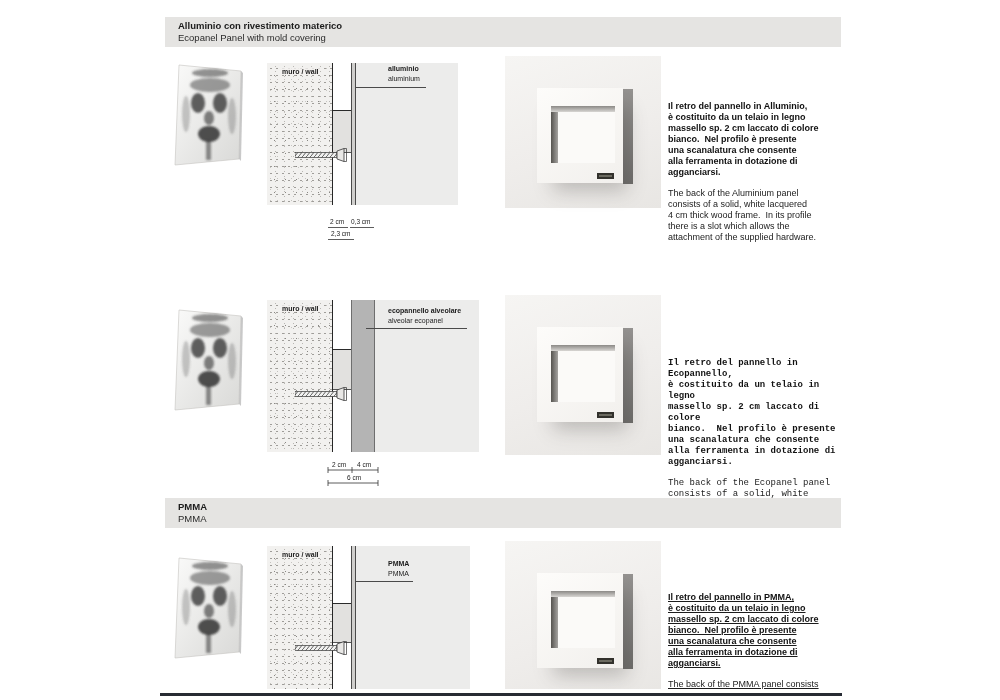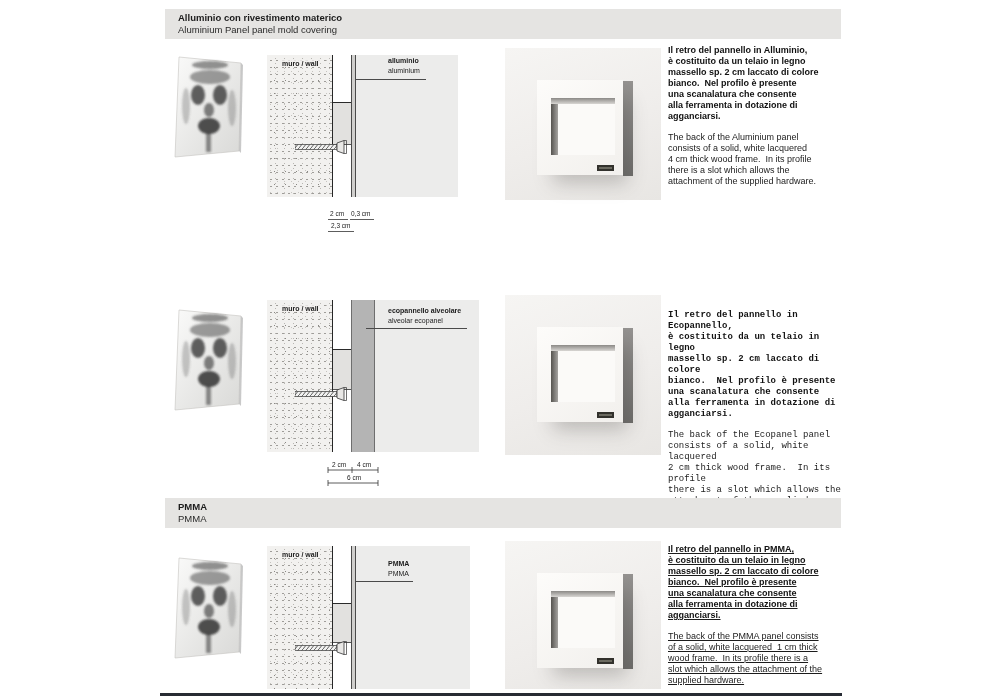--- a/index.html
+++ b/index.html
@@ -57,21 +57,21 @@
          background:linear-gradient(180deg,#949290,#6e6d6b);}
   .hole{position:absolute;left:46px;top:50px;width:64px;height:57px;background:#fbfaf8;}
   .hole .wl{position:absolute;left:0;top:0;width:7px;height:100%;
          background:linear-gradient(90deg,#55534f,#a5a3a0);}
   .hole .wt{position:absolute;left:0;top:0;width:100%;height:6px;
          background:linear-gradient(180deg,#8b8986,#d8d6d3);}
   .chip{position:absolute;left:92px;top:117px;width:17px;height:6px;background:#32312c;}
   .chip i{position:absolute;left:2px;top:2px;width:13px;height:2px;background:#6b6a60;display:block;}
 
   
-  .desc{position:absolute;left:668px;width:173px;}
+  .desc{position:absolute;left:668px;width:173px;margin-top:48px;}
   .desc p{margin:0;font-size:9px;line-height:11px;white-space:pre-wrap;}
   .desc p.it{font-weight:bold;margin-bottom:10px;color:#111;}
 
   .page-edge{position:absolute;left:160px;top:693px;width:682px;height:3px;background:#272b33;}
 </style>
 </head>
 <body>
 
 <svg width="0" height="0" style="position:absolute">
   <defs>
@@ -83,24 +83,24 @@
         <stop offset="1" stop-color="#d9d9d7"></stop>
     </linearGradient>
     <filter id="blur1">
         <feGaussianBlur stdDeviation="1.1"></feGaussianBlur>
       </filter>
   </defs>
 </svg>
 
 <div class="page">
 
-  <div class="sec" style="top:0;height:250px;">
+  <div class="sec" style="top:8px;height:250px;">
     <div class="hdr" style="top:9px;">
       <div class="hdr-title">Alluminio con rivestimento materico</div>
-      <div class="hdr-sub">Aluminium Panel panel mold covering</div>
+      <div class="hdr-sub">Ecopanel Panel with mold covering</div>
     </div>
 
     <div class="artwork" style="top:50px;">
       <svg width="78" height="118">
         <polygon points="9,7 71,13 69,101 5,107" fill="url(#gpan)" stroke="#c4c2bf" stroke-width="0.6"></polygon>
         <polygon points="69,101 71,13 73,15 71,103" fill="#bbb" opacity="0.8"></polygon>
         <g filter="url(#blur1)">
           <ellipse cx="40" cy="15" rx="18" ry="4" fill="#333" opacity="0.5"></ellipse>
           <ellipse cx="40" cy="27" rx="20" ry="7" fill="#444" opacity="0.5"></ellipse>
           <ellipse cx="28" cy="45" rx="7" ry="10" fill="#2b2b2b" opacity="0.75"></ellipse>

